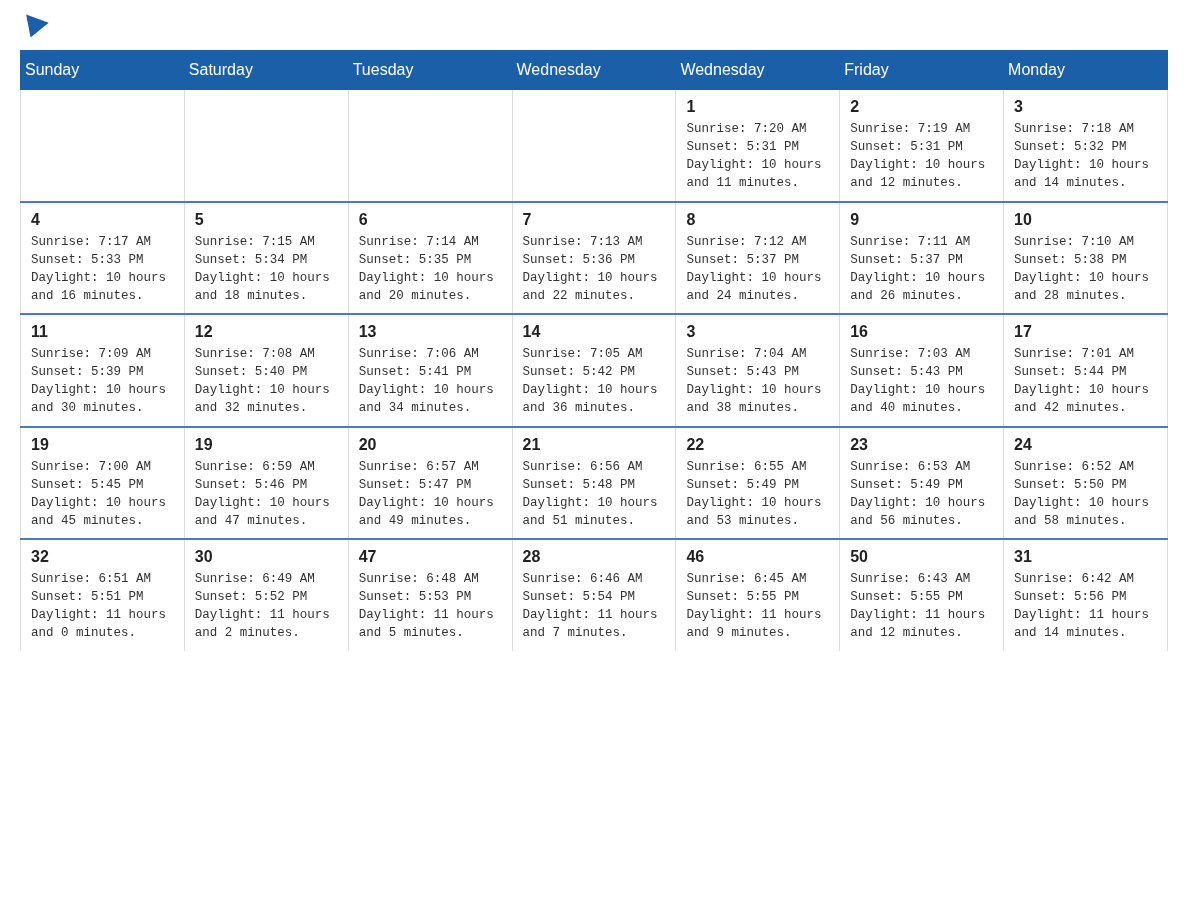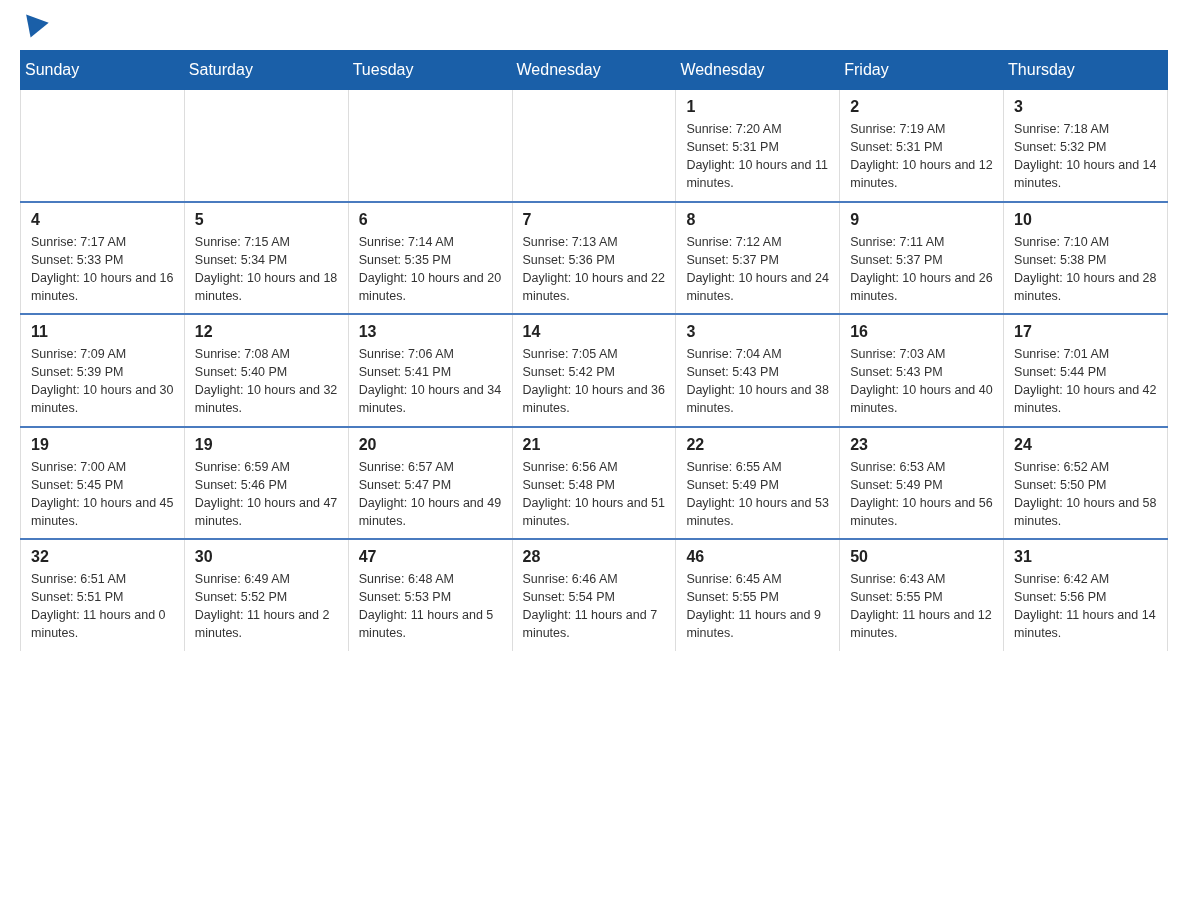--- a/index.html
+++ b/index.html
@@ -93,20 +93,21 @@
       font-size: 16px;
       font-weight: bold;
       color: #222;
       display: block;
       margin-bottom: 4px;
     }
     .day-info {
       font-size: 12.5px;
       color: #333;
       line-height: 1.45;
+      font-family: Liberation Mono, monospace;
     }
     .empty-cell {
       background: #fff;
     }
     
     .calendar tbody tr td {
       border-top: 2px solid #4a7bbf;
     }
   </style>
 </head>
@@ -128,21 +129,21 @@
 
 <table class="calendar">
   <thead>
     <tr>
       <th>Sunday</th>
       <th>Saturday</th>
       <th>Tuesday</th>
       <th>Wednesday</th>
       <th>Wednesday</th>
       <th>Friday</th>
-      <th>Thursday</th>
+      <th>Monday</th>
     </tr>
   </thead>
   <tbody id="calendar-body">
   <tr>
         <td class="empty-cell"></td>
         <td class="empty-cell"></td>
         <td class="empty-cell"></td>
         <td class="empty-cell"></td>
         <td>
           <span class="day-num">1</span>

